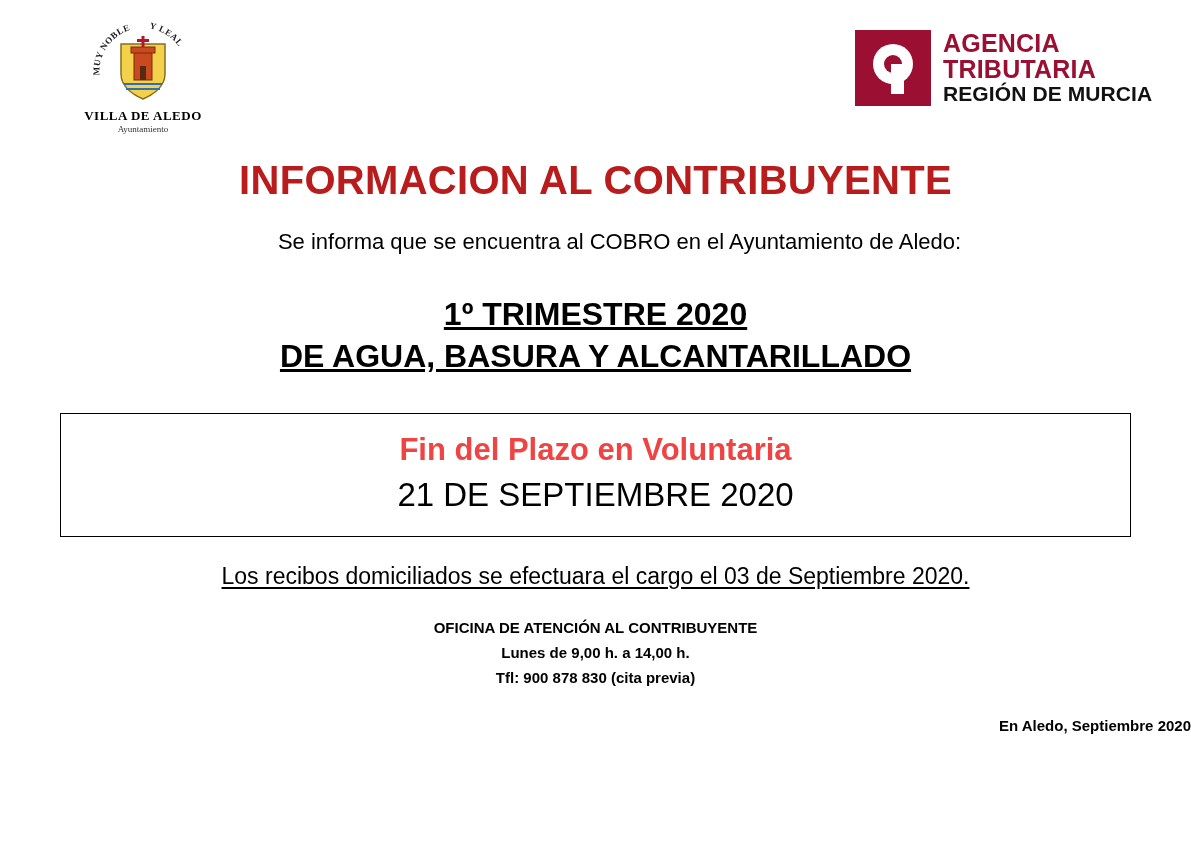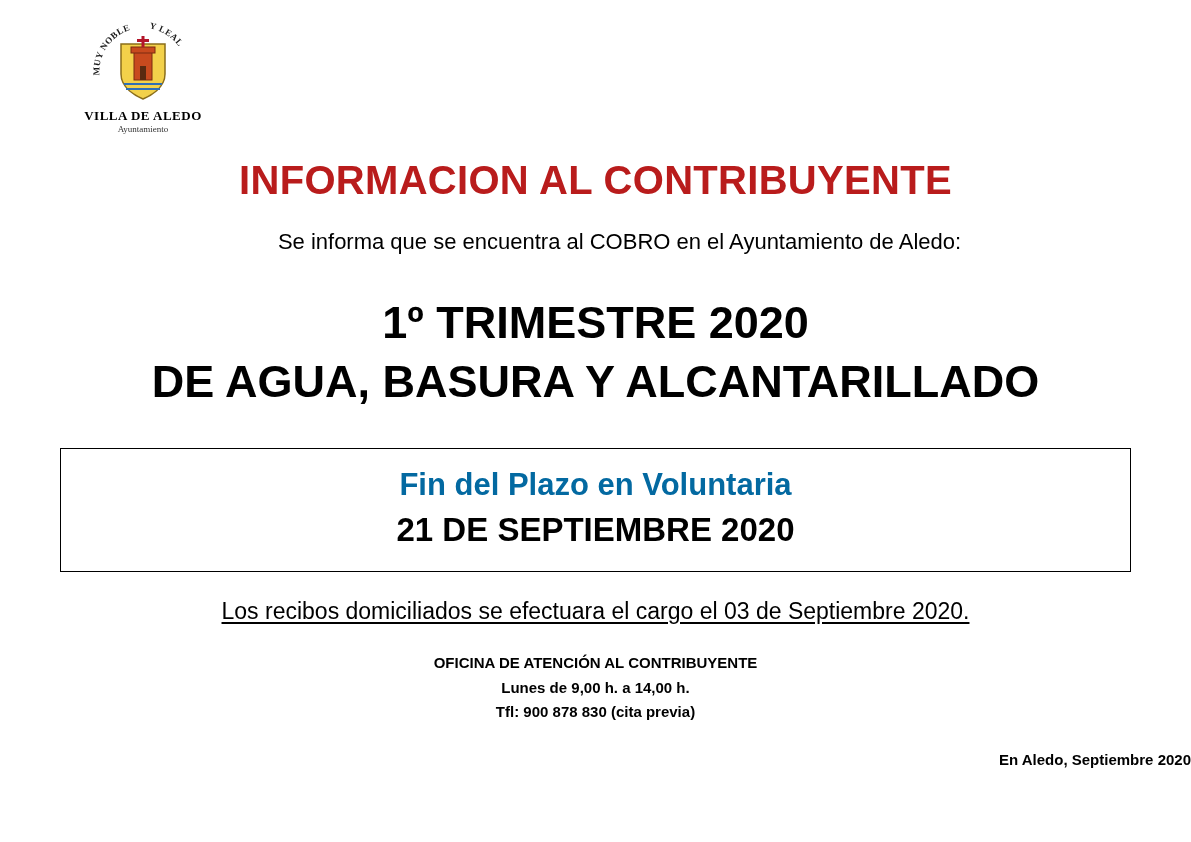--- a/index.html
+++ b/index.html
@@ -113,38 +113,39 @@
     text-align: center;
     font-size: 22px;
     margin-top: 26px;
     color: #000;
     padding-left: 48px;
   }
 
   .quarter-block {
     text-align: center;
     font-weight: bold;
-    font-size: 45px;
+    font-size: 32px;
     margin-top: 38px;
     line-height: 1.32;
+    text-decoration: underline;
   }
 
   .deadline-box {
     margin: 36px 60px 0 60px;
     border: 1px solid #000000;
     text-align: center;
     padding: 18px 10px 22px 10px;
   }
   .deadline-line1 {
     font-weight: bold;
     font-size: 31px;
-    color: #0369a1;
+    color: #ef4444;
   }
   .deadline-line2 {
-    font-weight: bold;
+    font-weight: normal;
     font-size: 33px;
     margin-top: 8px;
     color: #000;
   }
 
   .domiciled {
     text-align: center;
     font-size: 23px;
     margin-top: 26px;
     text-decoration: underline;
@@ -197,20 +198,34 @@
 
           <path d="M36,66 H74" stroke="#2f6fb5" stroke-width="2" fill="none"></path>
           <path d="M38,71 H72" stroke="#2f6fb5" stroke-width="2" fill="none"></path>
         </g>
       </svg>
     </div>
     <div class="crest-name">VILLA DE ALEDO</div>
     <div class="crest-sub">Ayuntamiento</div>
   </div>
 
+  <div class="agency">
+    <div class="agency-mark">
+      <svg class="glyph" viewBox="0 0 76 76" xmlns="http://www.w3.org/2000/svg" aria-hidden="true">
+        <circle cx="38" cy="34" r="20" fill="#ffffff"></circle>
+        <circle cx="38" cy="34" r="9" fill="#9b0f33"></circle>
+        <rect x="36" y="34" width="13" height="30" fill="#ffffff"></rect>
+      </svg>
+    </div>
+    <div class="agency-text">
+      <div class="agency-line1">AGENCIA</div>
+      <div class="agency-line2">TRIBUTARIA</div>
+      <div class="agency-line3">REGIÓN DE MURCIA</div>
+    </div>
+  </div>
 
 </div>
 
 <div class="main-title">INFORMACION AL CONTRIBUYENTE</div>
 
 <div class="intro">Se informa que se encuentra  al COBRO en el Ayuntamiento de Aledo:</div>
 
 <div class="quarter-block">
   <div>1º TRIMESTRE 2020</div>
   <div>DE AGUA, BASURA Y ALCANTARILLADO</div>

